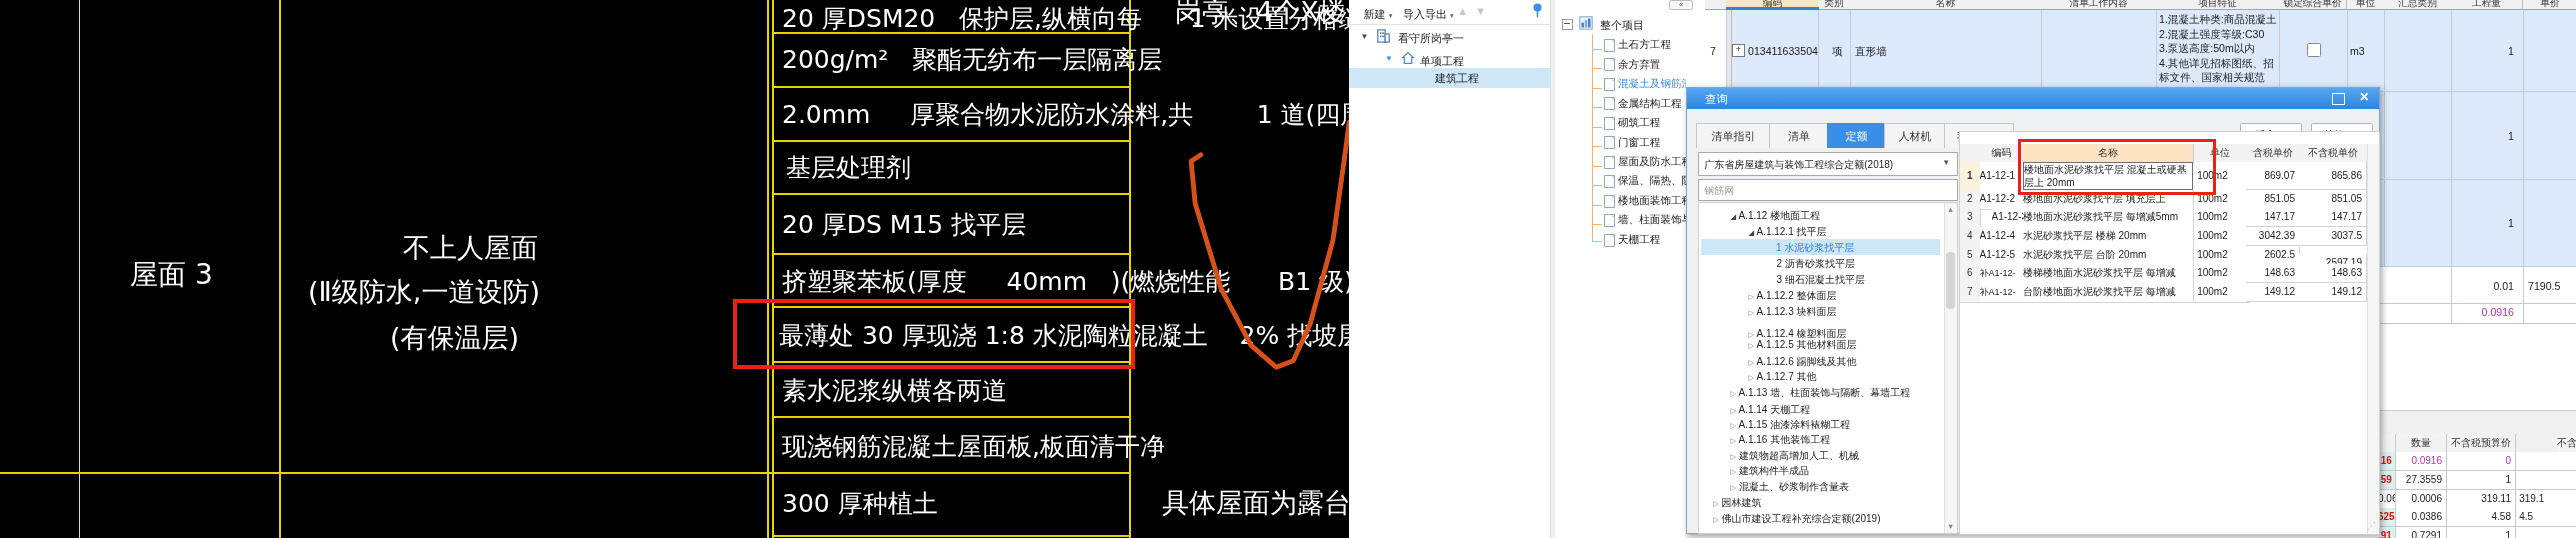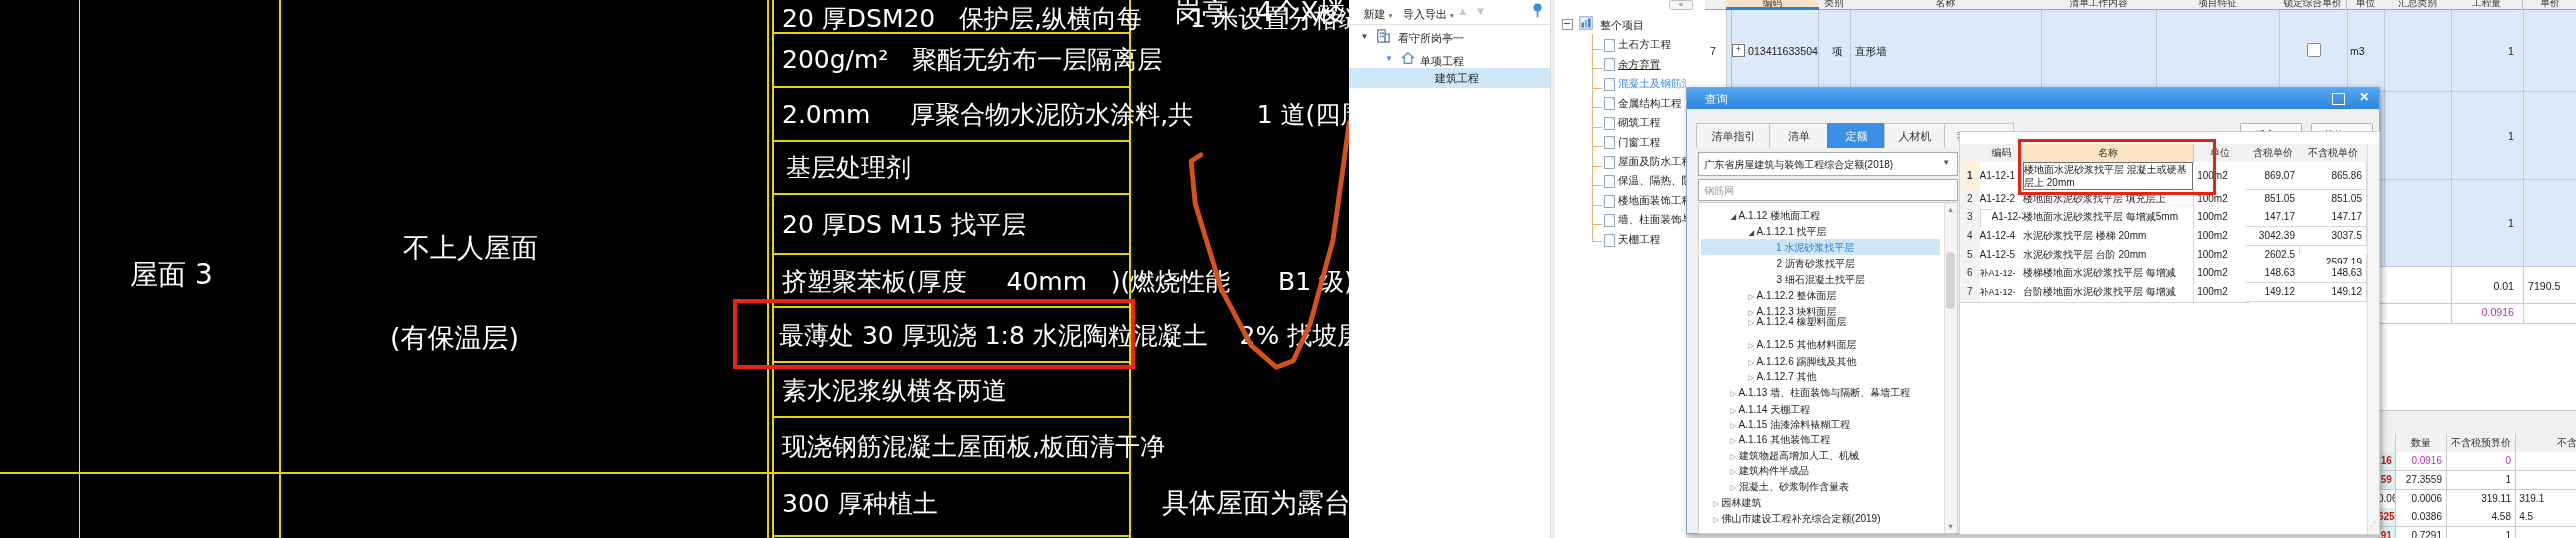--- a/index.html
+++ b/index.html
@@ -60,20 +60,21 @@
     <div class="yline" style="left:772px;top:193px;width:358px;height:1.6px;"></div>
     <div class="yline" style="left:772px;top:253px;width:358px;height:1.6px;"></div>
     <div class="yline" style="left:772px;top:306px;width:358px;height:1.6px;"></div>
     <div class="yline" style="left:772px;top:361px;width:358px;height:1.6px;"></div>
     <div class="yline" style="left:772px;top:416px;width:358px;height:1.6px;"></div>
     <div class="yline" style="left:0;top:472px;width:1130px;height:1.6px;"></div>
     <div class="yline" style="left:772px;top:535px;width:358px;height:1.6px;"></div>
 
     <div class="cadtext" style="left:130px;top:256px;font-size:28px;">屋面 3</div>
     <div class="cadtext" style="left:403px;top:230px;font-size:27px;">不上人屋面</div>
+    <div class="cadtext" style="left:308px;top:274px;font-size:27px;">(Ⅱ级防水,一道设防)</div>
     <div class="cadtext" style="left:390px;top:320px;font-size:27px;">(有保温层)</div>
 
     <div class="cadtext" style="left:782px;top:1.6px;font-size:25px;">20 厚DSM20   保护层,纵横向每      1 米设置分格缝</div>
     <div class="cadtext" style="left:782px;top:43px;font-size:25px;">200g/m²   聚酯无纺布一层隔离层</div>
     <div class="cadtext" style="left:782px;top:98px;font-size:25px;">2.0mm     厚聚合物水泥防水涂料,共        1 道(四周翻起     300  )</div>
     <div class="cadtext" style="left:786px;top:151px;font-size:25px;">基层处理剂</div>
     <div class="cadtext" style="left:782px;top:208px;font-size:25px;">20 厚DS M15 找平层</div>
     <div class="cadtext" style="left:782px;top:265px;font-size:25px;">挤塑聚苯板(厚度     40mm   )(燃烧性能      B1 级)</div>
     <div class="cadtext" style="left:779px;top:319px;font-size:25px;">最薄处 30 厚现浇 1:8 水泥陶粒混凝土    2% 找坡层(结构找坡无此层)</div>
     <div class="cadtext" style="left:782px;top:374px;font-size:25px;">素水泥浆纵横各两道</div>
@@ -134,21 +135,21 @@
         <rect x="11" y="3" width="3" height="11" fill="#4a7fc1"></rect>
     </svg>
     <div class="txt" style="left:45px;top:18px;font-size:11px;">整个项目</div>
     <div class="abs" style="left:37px;top:34px;width:0.8px;height:207px;background:#f2b079;"></div>
 
     <div class="abs" style="left:37px;top:49px;width:9.7px;height:0.8px;background:#f2b079;"></div>
     <div class="docicon" style="left:49px;top:39px;"></div>
     <div class="txt" style="left:63px;top:38px;">土石方工程</div>
     <div class="abs" style="left:37px;top:68px;width:9.7px;height:0.8px;background:#f2b079;"></div>
     <div class="docicon" style="left:49px;top:58px;"></div>
-    <div class="txt" style="left:63px;top:58px;text-decoration:underline;">余方弃置</div>
+    <div class="txt" style="left:63px;top:58px;">余方弃置</div>
     <div class="abs" style="left:37px;top:88px;width:9.7px;height:0.8px;background:#f2b079;"></div>
     <div class="docicon" style="left:49px;top:78px;"></div>
     <div class="txt" style="left:63px;top:77px;color:#3a8ee6;">混凝土及钢筋混</div>
     <div class="abs" style="left:37px;top:107px;width:9.7px;height:0.8px;background:#f2b079;"></div>
     <div class="docicon" style="left:49px;top:97px;"></div>
     <div class="txt" style="left:63px;top:97px;">金属结构工程</div>
     <div class="abs" style="left:37px;top:127px;width:9.7px;height:0.8px;background:#f2b079;"></div>
     <div class="docicon" style="left:49px;top:117px;"></div>
     <div class="txt" style="left:63px;top:116px;">砌筑工程</div>
     <div class="abs" style="left:37px;top:146px;width:9.7px;height:0.8px;background:#f2b079;"></div>
@@ -227,20 +228,27 @@
     <div class="hl" style="left:18.7px;top:266px;width:872px;"></div>
     <div class="hl" style="left:692px;top:303px;width:198px;"></div>
     <div class="hl" style="left:692px;top:323px;width:198px;"></div>
 
     <div class="abs" style="left:45px;top:9.7px;width:0.8px;height:256px;background:#f2b079;"></div>
 
     <div class="abs" style="left:46px;top:44px;width:10.6px;height:10.6px;background:#fff;border:0.8px solid #777;font-size:9px;line-height:9px;text-align:center;color:#333;">+</div>
     <div class="txt" style="left:62px;top:45px;">013411633504</div>
     <div class="txt" style="left:146px;top:45px;">项</div>
     <div class="txt" style="left:169px;top:45px;">直形墙</div>
+    <div class="abs" style="left:473px;top:12px;width:118px;font-size:10.6px;line-height:14.6px;color:#222;">
+      <div>1.混凝土种类:商品混凝土</div>
+      <div>2.混凝土强度等级:C30</div>
+      <div>3.泵送高度:50m以内</div>
+      <div>4.其他详见招标图纸、招标文件、国家相关规范</div>
+      <div>5.完成本清单项目所需的一切相关工作</div>
+    </div>
     <div class="abs" style="left:621px;top:43px;width:12px;height:12px;background:#fff;border:0.8px solid #888;border-radius:1.6px;"></div>
     <div class="txt" style="left:664px;top:45px;">m3</div>
     <div class="abs num txt" style="left:765px;top:45px;width:67px;">1</div>
     <div class="abs num txt" style="left:765px;top:130px;width:67px;">1</div>
     <div class="abs num txt" style="left:765px;top:217px;width:67px;">1</div>
 
     <div class="abs num txt" style="left:765px;top:280px;width:67px;">0.01</div>
     <div class="txt" style="left:842px;top:280px;">7190.5</div>
     <div class="abs num txt" style="left:765px;top:306px;width:67px;color:#b633b6;">0.0916</div>
   </div>
@@ -313,21 +321,21 @@
       </div>
       <div class="treeitem" style="left:32px;top:5.7px;"><span class="tree-exp">◢</span> <span>A.1.12 楼地面工程</span></div>
       <div class="treeitem" style="left:50px;top:22px;"><span class="tree-exp">◢</span> <span>A.1.12.1 找平层</span></div>
       <div class="abs" style="left:2.4px;top:36px;width:239px;height:16px;background:#cde6f8;">
         <div class="treeitem" style="left:75px;top:2.4px;color:#2d7fd6;">1 水泥砂浆找平层</div>
       </div>
       <div class="treeitem" style="left:78px;top:54px;">2 沥青砂浆找平层</div>
       <div class="treeitem" style="left:78px;top:70px;">3 细石混凝土找平层</div>
       <div class="treeitem" style="left:50px;top:86px;"><span class="tree-col">▷</span> <span>A.1.12.2 整体面层</span></div>
       <div class="treeitem" style="left:50px;top:102px;"><span class="tree-col">▷</span> <span>A.1.12.3 块料面层</span></div>
-      <div class="treeitem" style="left:50px;top:112px;"><span class="tree-col">▷</span> <span>A.1.12.4 橡塑料面层</span></div>
+      <div class="treeitem" style="left:50px;top:124px;"><span class="tree-col">▷</span> <span>A.1.12.4 橡塑料面层</span></div>
       <div class="treeitem" style="left:50px;top:135px;"><span class="tree-col">▷</span> <span>A.1.12.5 其他材料面层</span></div>
       <div class="treeitem" style="left:50px;top:152px;"><span class="tree-col">▷</span> <span>A.1.12.6 踢脚线及其他</span></div>
       <div class="treeitem" style="left:50px;top:167px;"><span class="tree-col">▷</span> <span>A.1.12.7 其他</span></div>
       <div class="treeitem" style="left:32px;top:183px;"><span class="tree-col">▷</span> <span>A.1.13 墙、柱面装饰与隔断、幕墙工程</span></div>
       <div class="treeitem" style="left:32px;top:200px;"><span class="tree-col">▷</span> <span>A.1.14 天棚工程</span></div>
       <div class="treeitem" style="left:32px;top:215px;"><span class="tree-col">▷</span> <span>A.1.15 油漆涂料裱糊工程</span></div>
       <div class="treeitem" style="left:32px;top:230px;"><span class="tree-col">▷</span> <span>A.1.16 其他装饰工程</span></div>
       <div class="treeitem" style="left:32px;top:246px;"><span class="tree-col">▷</span> <span>建筑物超高增加人工、机械</span></div>
       <div class="treeitem" style="left:32px;top:261px;"><span class="tree-col">▷</span> <span>建筑构件半成品</span></div>
       <div class="treeitem" style="left:32px;top:277px;"><span class="tree-col">▷</span> <span>混凝土、砂浆制作含量表</span></div>

